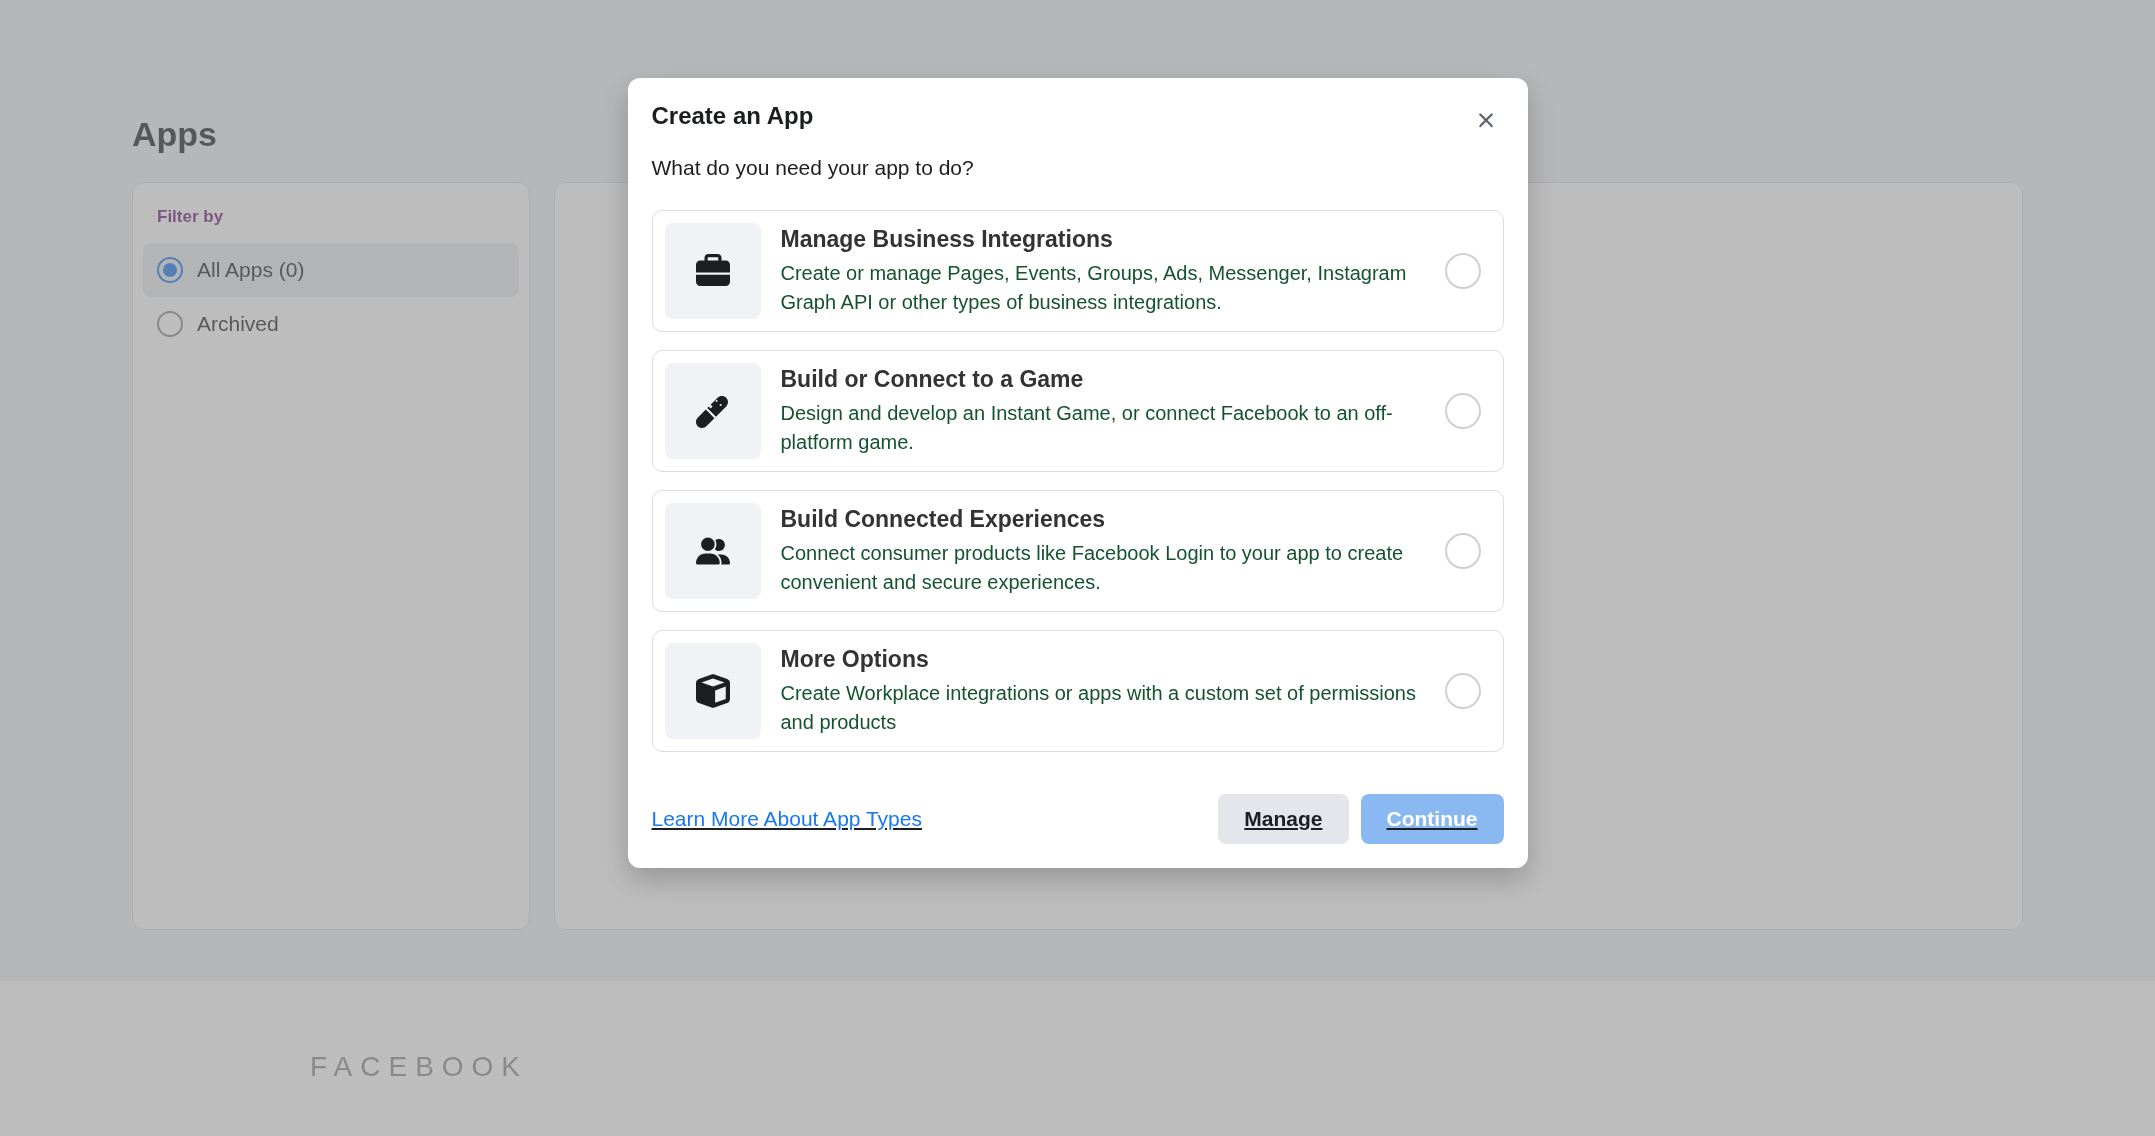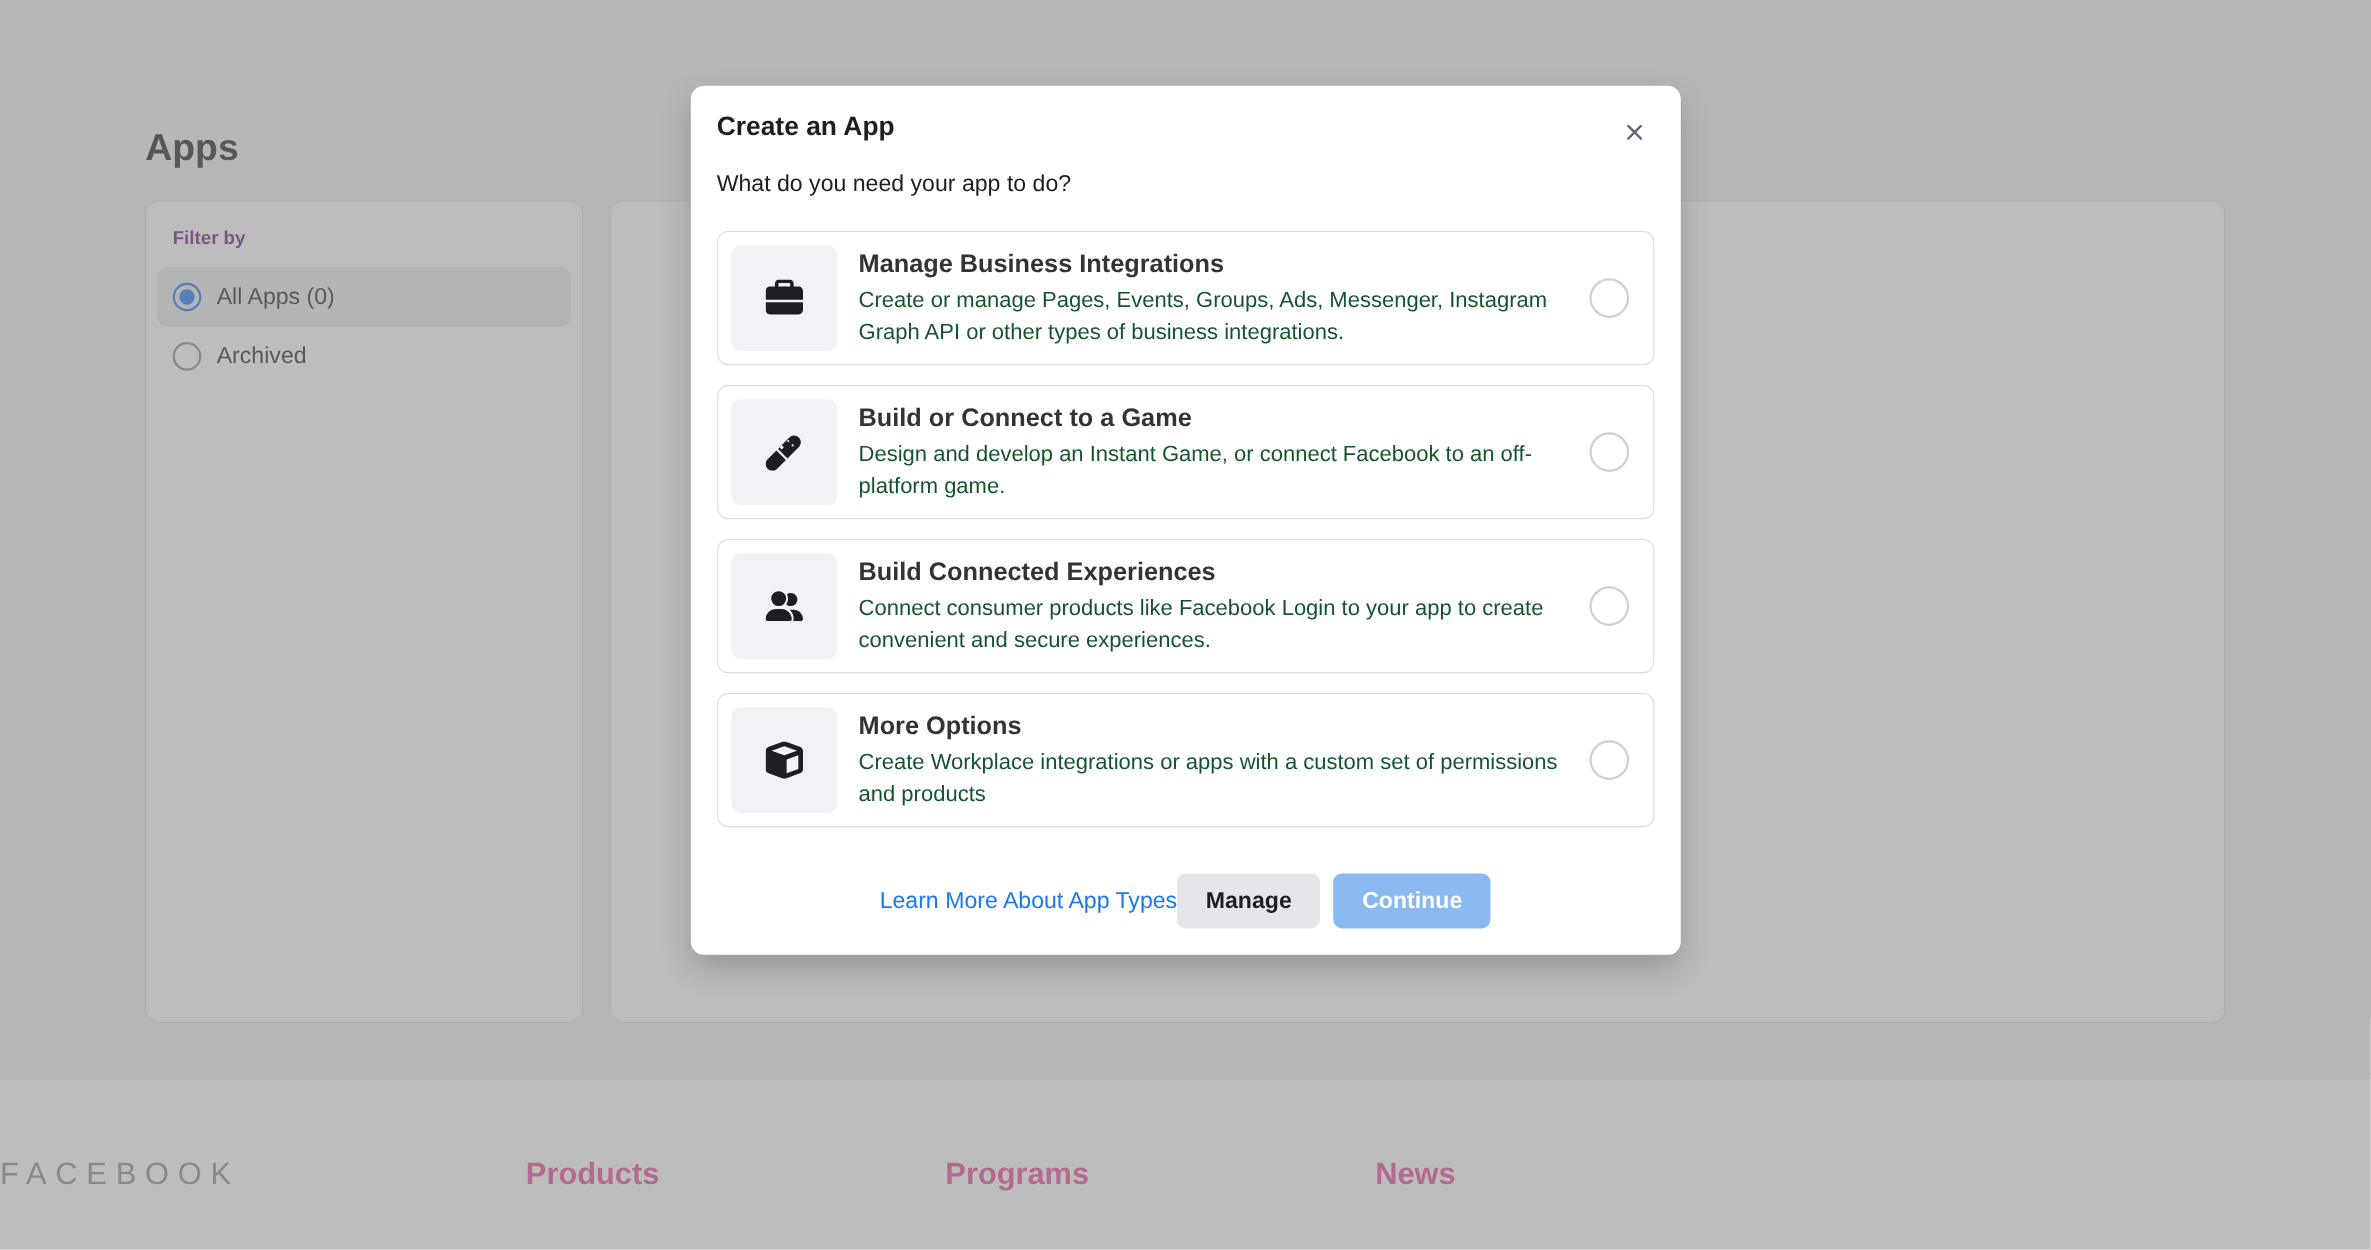--- a/index.html
+++ b/index.html
@@ -86,21 +86,23 @@
 .footer {
   background: #fff;
   position: absolute;
   bottom: 0;
   left: 0;
   right: 0;
   height: 155px;
   padding-top: 70px;
   display: flex;
   gap: 260px;
+  padding-left: 310px;
   color: #4b4f56;
+  flex-direction: column;
 }
 .footer-brand {
   font-size: 28px;
   font-weight: 500;
   letter-spacing: 8px;
   color: #8a8d91;
 }
 .footer-col {
   font-size: 28px;
   font-weight: 600;
@@ -200,22 +202,23 @@
   width: 36px;
   height: 36px;
   border-radius: 50%;
   border: 2px solid #ced0d4;
   margin-right: 10px;
   flex-shrink: 0;
 }
 .modal-footer {
   display: flex;
   align-items: center;
-  justify-content: center;
+  justify-content: space-between;
   padding: 30px 24px 24px;
+  text-decoration: underline;
 }
 .learn-link {
   color: #1877f2;
   font-size: 21px;
   cursor: pointer;
 }
 .footer-buttons {
   display: flex;
   gap: 12px;
 }

